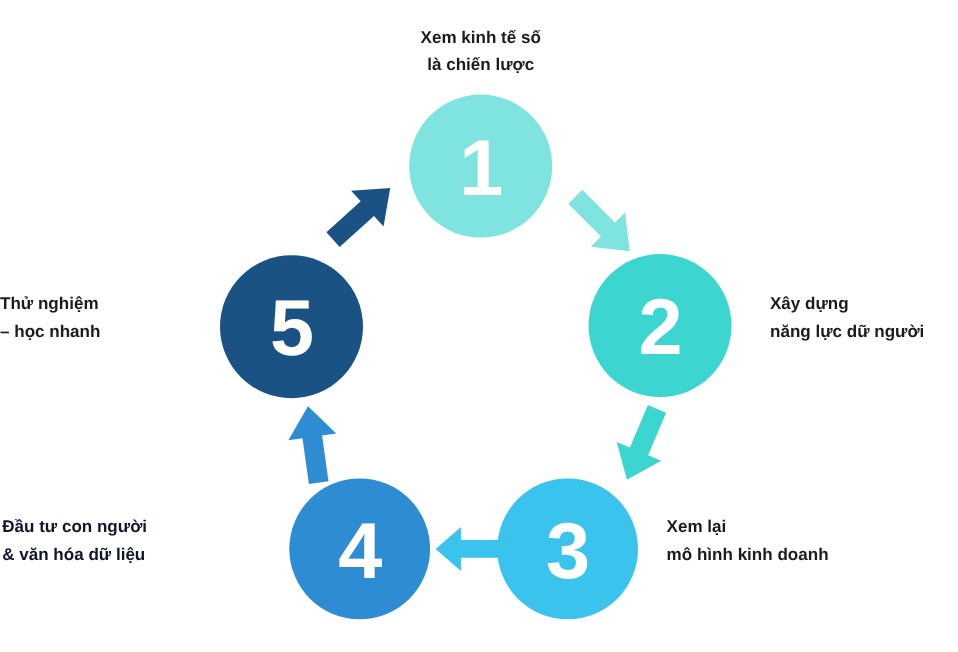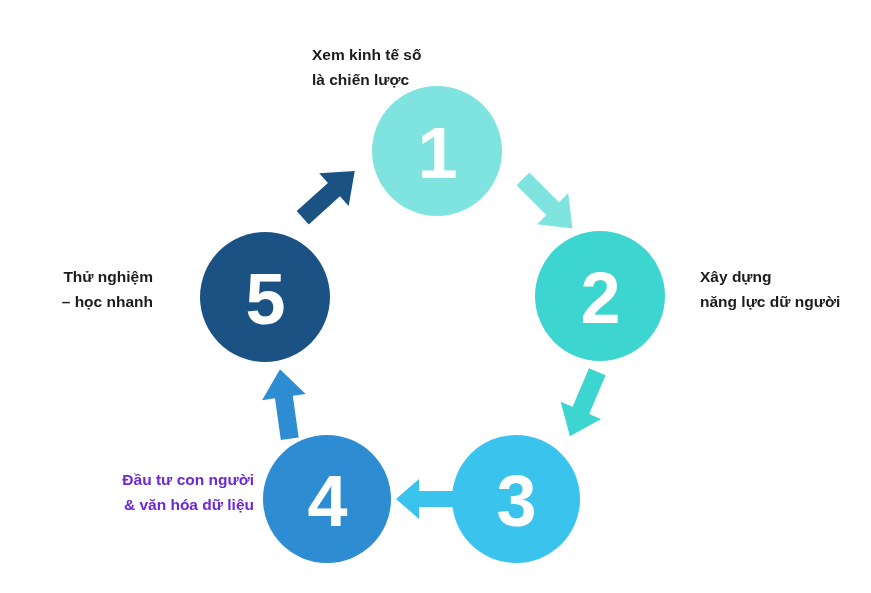--- a/index.html
+++ b/index.html
@@ -39,22 +39,22 @@
   }
   .caption {
     position: absolute;
     font-family: "Liberation Sans", sans-serif;
     font-weight: 700;
     font-size: 15.5px;
     line-height: 1.62;
     color: #1c1c1c;
     white-space: pre-line;
   }
-  .caption.center { text-align: left; margin-top: 20px; }
-  .caption.right  { text-align: right; }
+  .caption.center { text-align: center; }
+  .caption.right  { }
   .caption.left   { text-align: left; }
 </style>
 </head>
 <body>
 
 <div id="stage" style="background: rgb(255, 255, 255);">
 
   <svg class="diagram" viewBox="0 0 871 593">
 
     <g>
@@ -103,20 +103,22 @@
       </g>
     </g>
   </svg>
 
   <div class="caption center" style="left: 312px; top: 22px; width: 250px; color: rgb(28, 28, 28);">Xem kinh tế số
 là chiến lược</div>
 
   <div class="caption left" style="left: 700px; top: 264px; width: 165px; color: rgb(28, 28, 28);">Xây dựng
 năng lực dữ người</div>
 
+  <div class="caption left" style="left: 606px; top: 467px; width: 255px; color: rgb(28, 28, 28);">Xem lại
+mô hình kinh doanh</div>
 
-  <div class="caption right" style="left: 16px; top: 467px; width: 238px; color: #6d28d9;">Đầu tư con người
+  <div class="caption right" style="left: 2px; top: 467px; width: 238px; color: #0f172a;">Đầu tư con người
 &amp; văn hóa dữ liệu</div>
 
   <div class="caption right" style="left: 0px; top: 264px; width: 153px; color: rgb(28, 28, 28);">Thử nghiệm
 – học nhanh</div>
 
 </div>
 
 </body></html>

